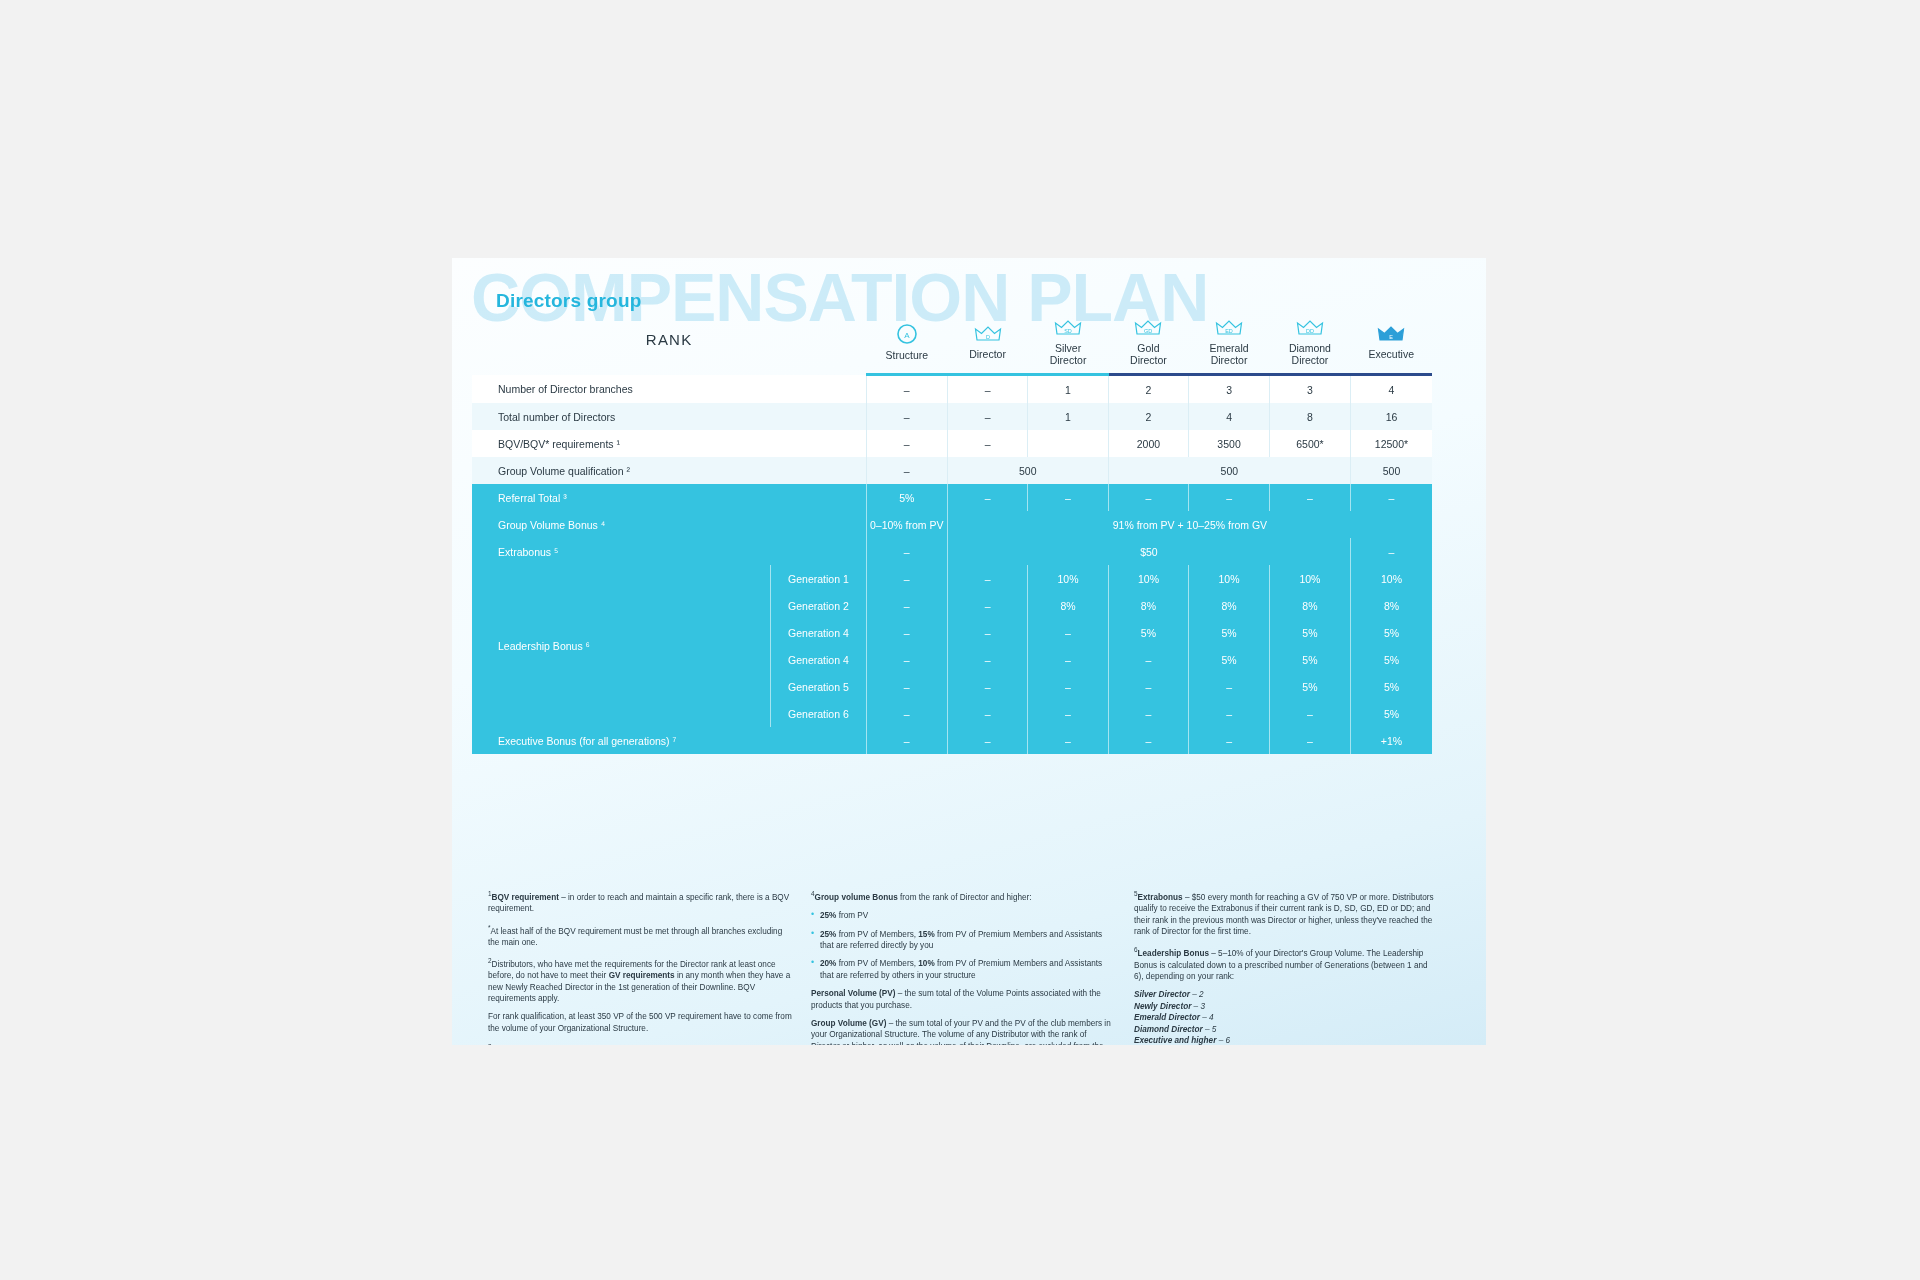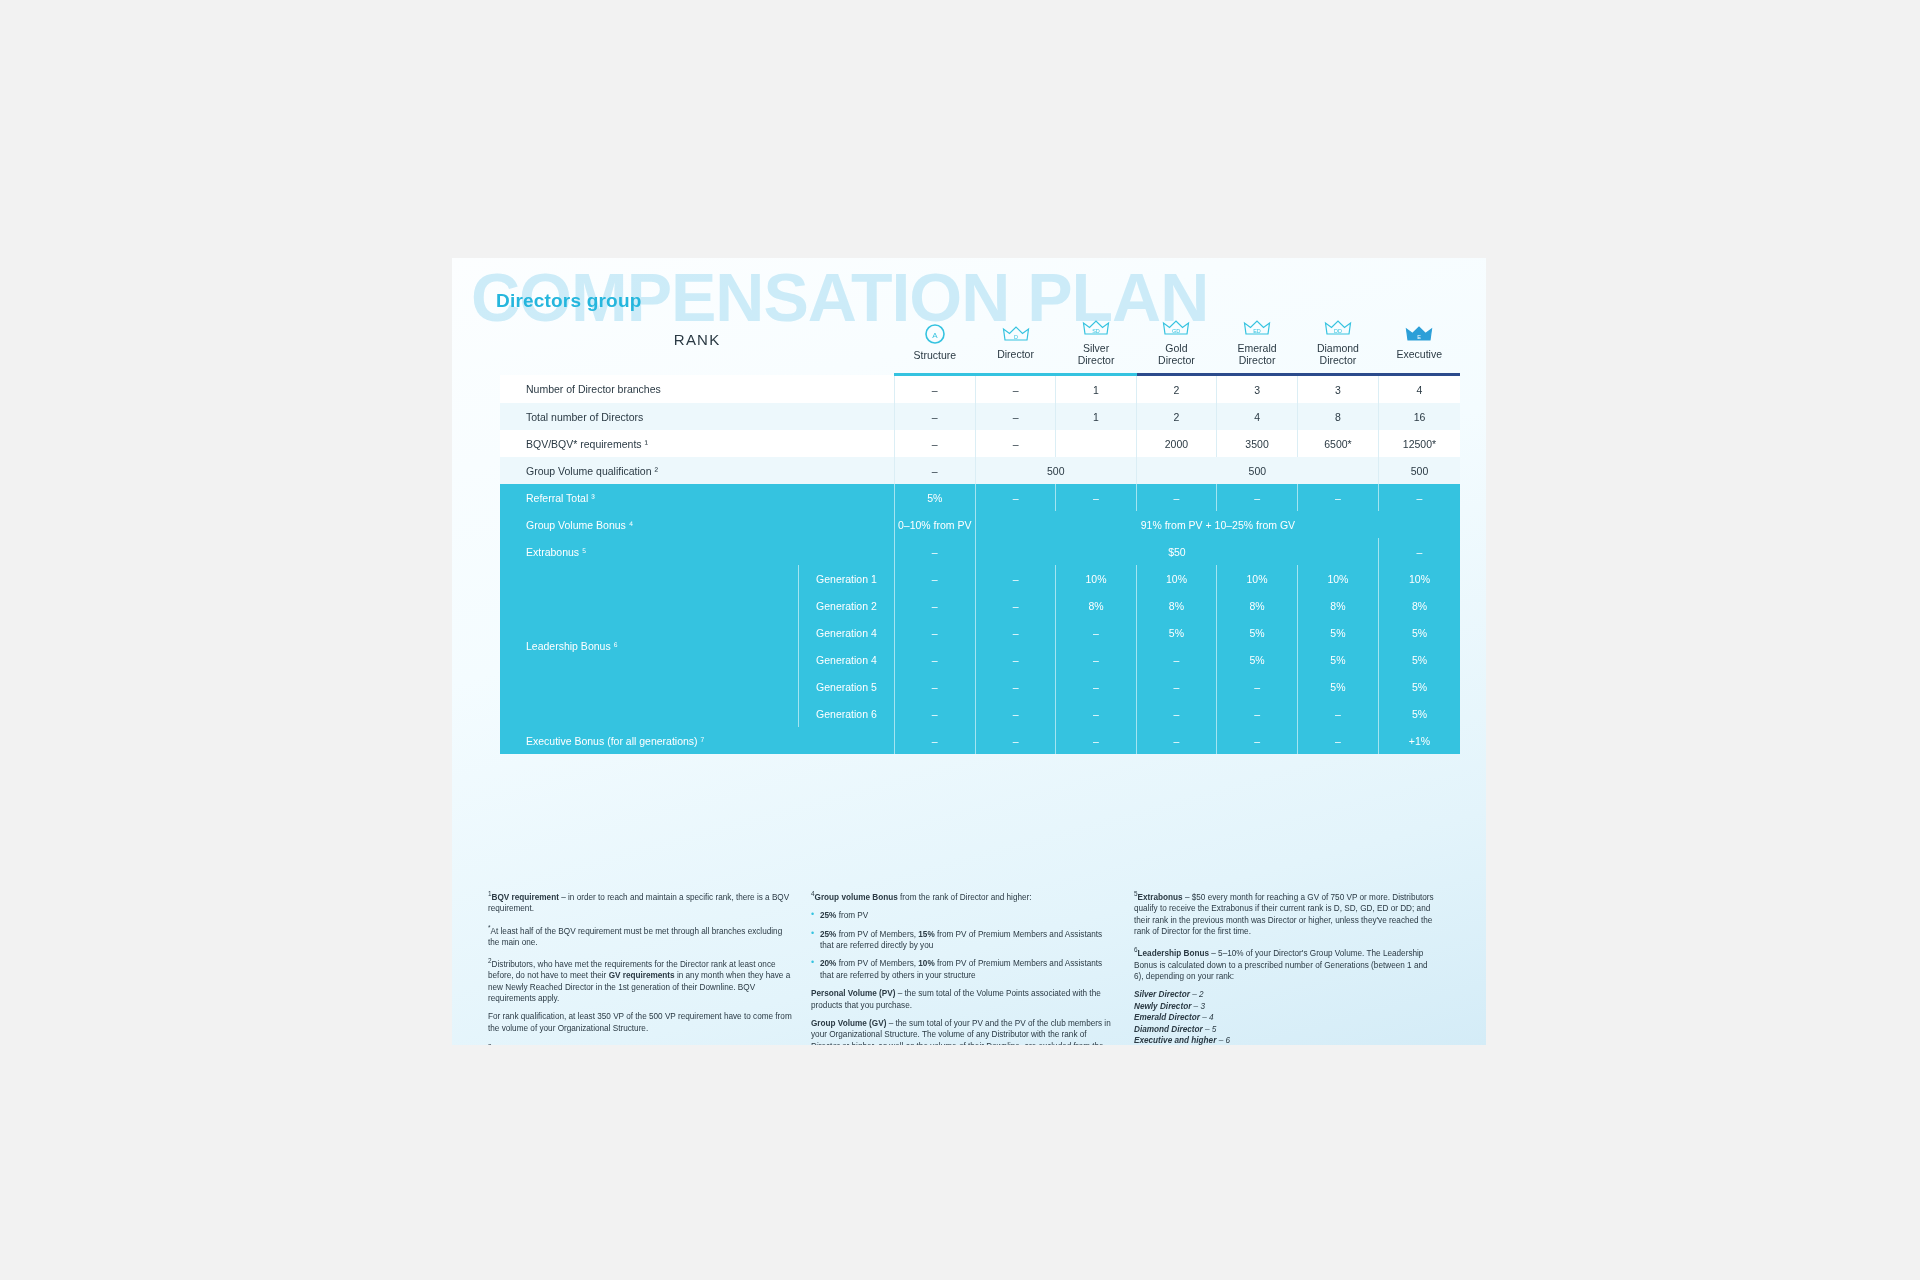--- a/index.html
+++ b/index.html
@@ -36,21 +36,21 @@
     left: 44px;
     top: 32px;
     font-size: 19px;
     font-weight: 700;
     color: #25b6dd;
     letter-spacing: 0.2px;
   }
   
   .tbl-wrap {
     position: absolute;
-    left: 48px;
+    left: 20px;
     top: 60px;
     width: 960px;
   }
   table.plan {
     border-collapse: collapse;
     width: 100%;
     font-size: 10.5px;
     color: #2b3a44;
   }
   table.plan td, table.plan th {

